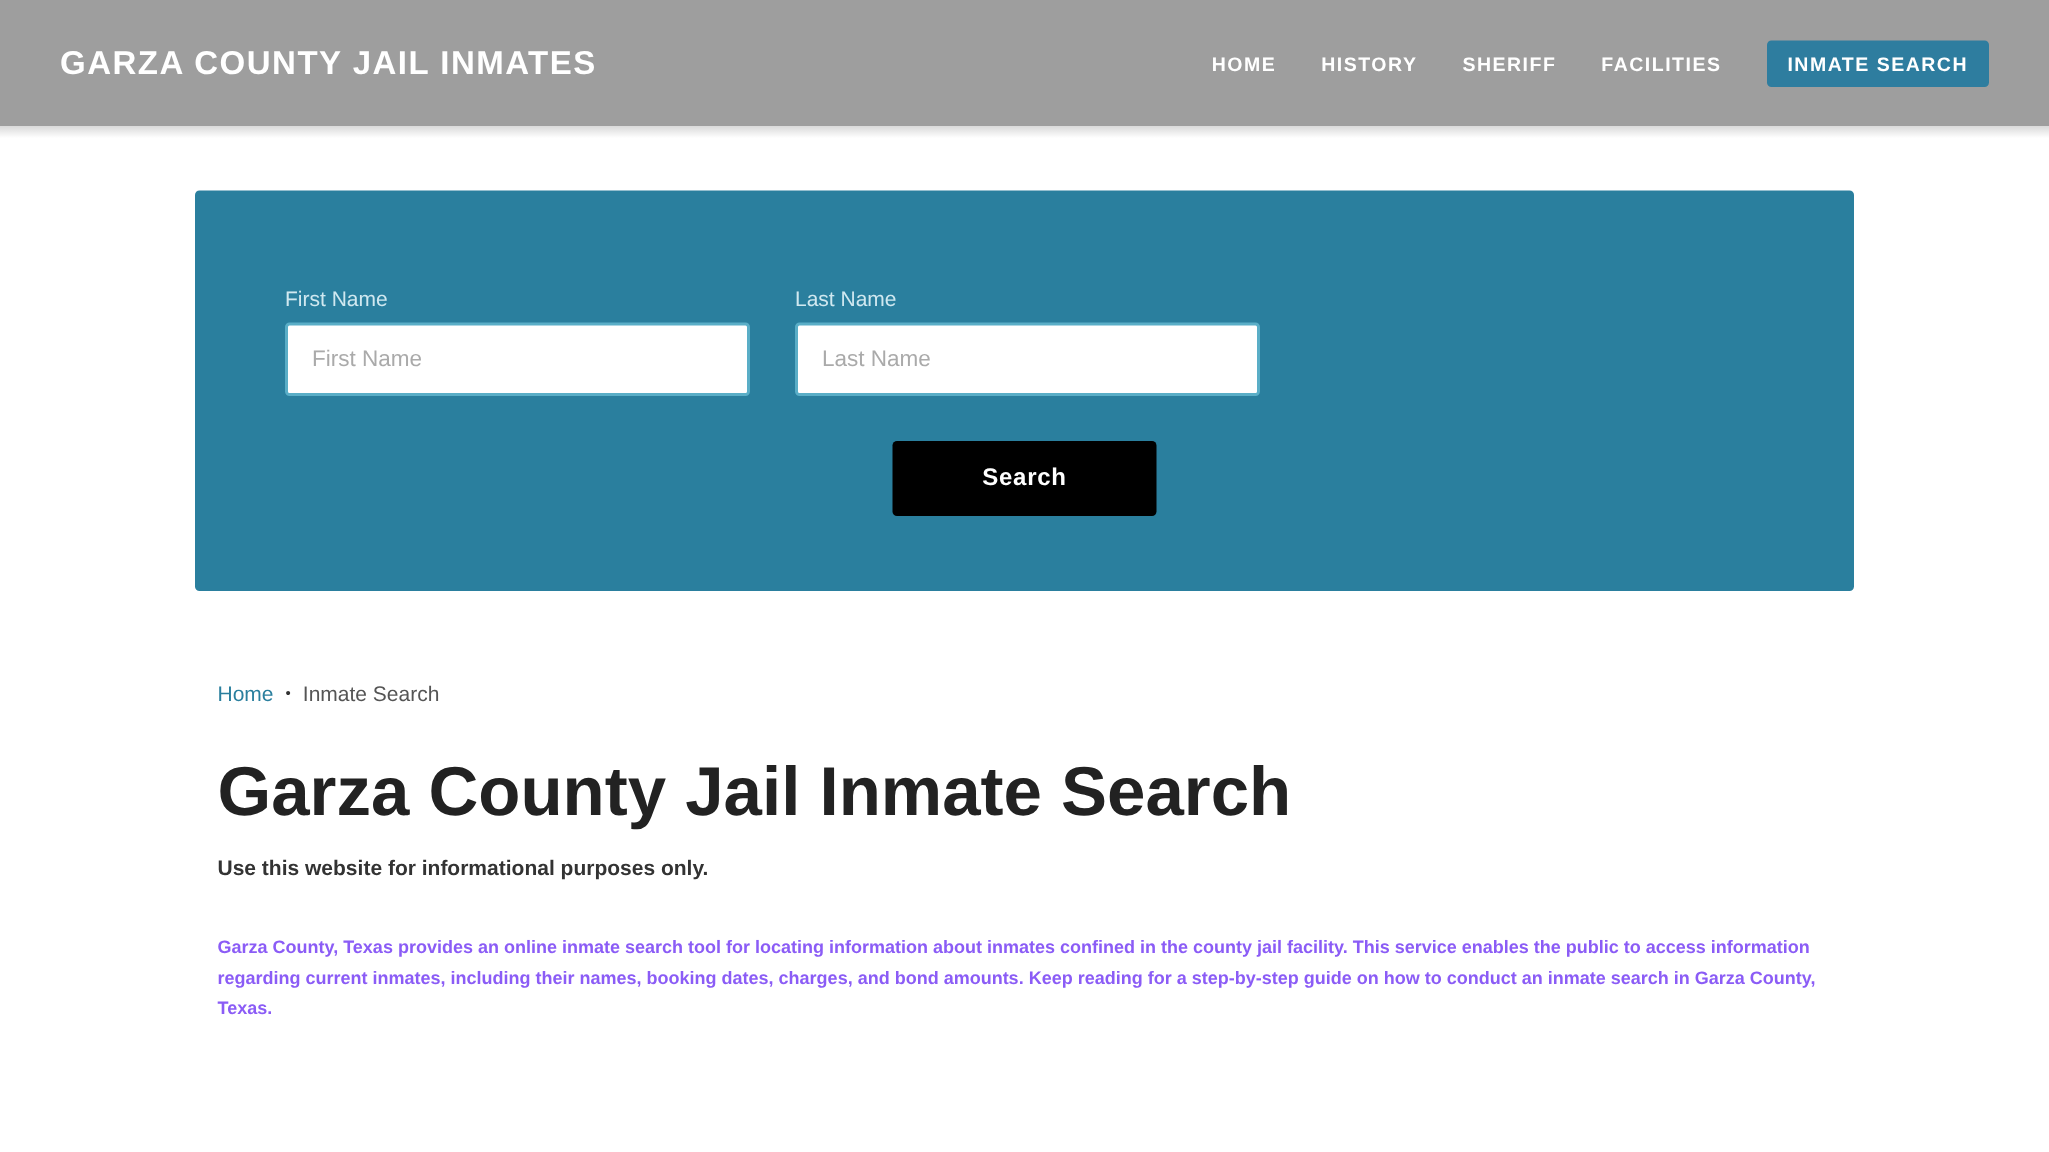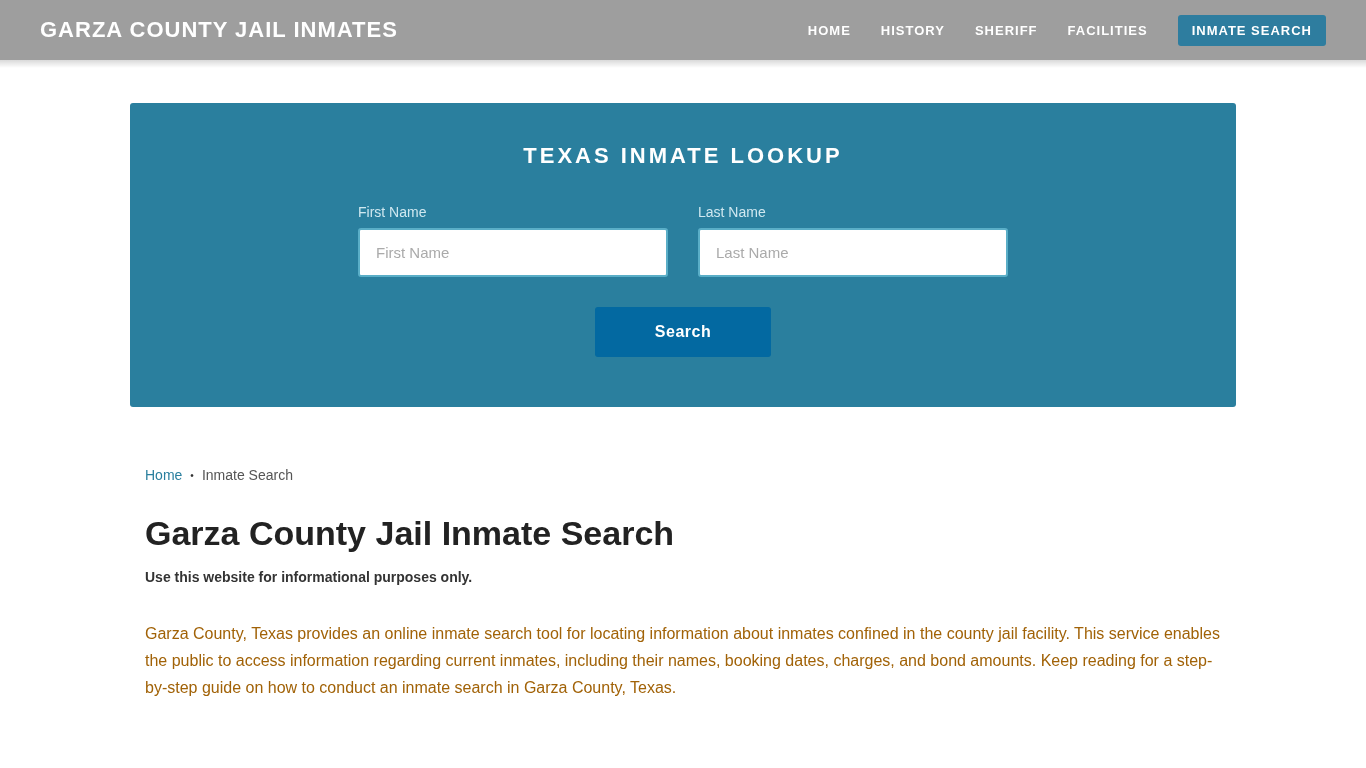--- a/index.html
+++ b/index.html
@@ -13,21 +13,21 @@
       background: #ffffff;
       color: #333;
       width: 1366px;
       min-height: 768px;
     }
 
     
     .header {
       background: #9e9e9e;
       padding: 0 40px;
-      height: 60px;
+      height: 84px;
       display: flex;
       align-items: center;
       justify-content: space-between;
     }
 
     .header-title {
       color: #ffffff;
       font-size: 22px;
       font-weight: 900;
       letter-spacing: 1px;
@@ -76,22 +76,23 @@
       font-size: 22px;
       font-weight: 700;
       letter-spacing: 3px;
       text-transform: uppercase;
       margin-bottom: 35px;
     }
 
     .search-fields {
       display: flex;
       gap: 30px;
-      justify-content: center;
+      justify-content: flex-start;
       margin-bottom: 30px;
+      margin-top: 24px;
     }
 
     .field-group {
       display: flex;
       flex-direction: column;
       gap: 8px;
       flex: 1;
       max-width: 310px;
     }
 
@@ -119,21 +120,21 @@
     .field-input::placeholder {
       color: #aaa;
     }
 
     .search-btn-wrapper {
       display: flex;
       justify-content: center;
     }
 
     .search-btn {
-      background: #0369a1;
+      background: #000000;
       color: #ffffff;
       border: none;
       padding: 16px 60px;
       font-size: 16px;
       font-weight: 600;
       border-radius: 3px;
       cursor: pointer;
       letter-spacing: 0.5px;
     }
 
@@ -160,59 +161,58 @@
     .breadcrumb-current {
       color: #555;
     }
 
     
     .content {
       padding: 20px 145px 60px;
     }
 
     .page-heading {
-      font-size: 34px;
+      font-size: 46px;
       font-weight: 800;
       color: #222;
       margin-bottom: 15px;
       line-height: 1.2;
     }
 
     .disclaimer {
       font-size: 14px;
       font-weight: 700;
       color: #333;
       margin-bottom: 35px;
     }
 
     .description {
-      font-size: 16px;
-      font-weight: 400;
-      color: #a16207;
+      font-size: 12px;
+      font-weight: 700;
+      color: #8b5cf6;
       line-height: 1.7;
       max-width: 1080px;
     }
   </style>
 </head>
 <body>
 
 <header class="header">
   <span class="header-title">GARZA COUNTY JAIL INMATES</span>
   <nav class="nav">
     <a class="nav-item">HOME</a>
     <a class="nav-item">HISTORY</a>
     <a class="nav-item">SHERIFF</a>
     <a class="nav-item">FACILITIES</a>
     <a class="nav-item active">INMATE SEARCH</a>
   </nav>
 </header>
 <div class="header-shadow"></div>
 
 <section class="search-section">
-  <h2 class="search-title">TEXAS INMATE LOOKUP</h2>
 
   <div class="search-fields">
     <div class="field-group">
       <label class="field-label">First Name</label>
       <input class="field-input" type="text" placeholder="First Name" style="">
     </div>
 
     <div class="field-group">
       <label class="field-label">Last Name</label>
       <input class="field-input" type="text" placeholder="Last Name" style="">

